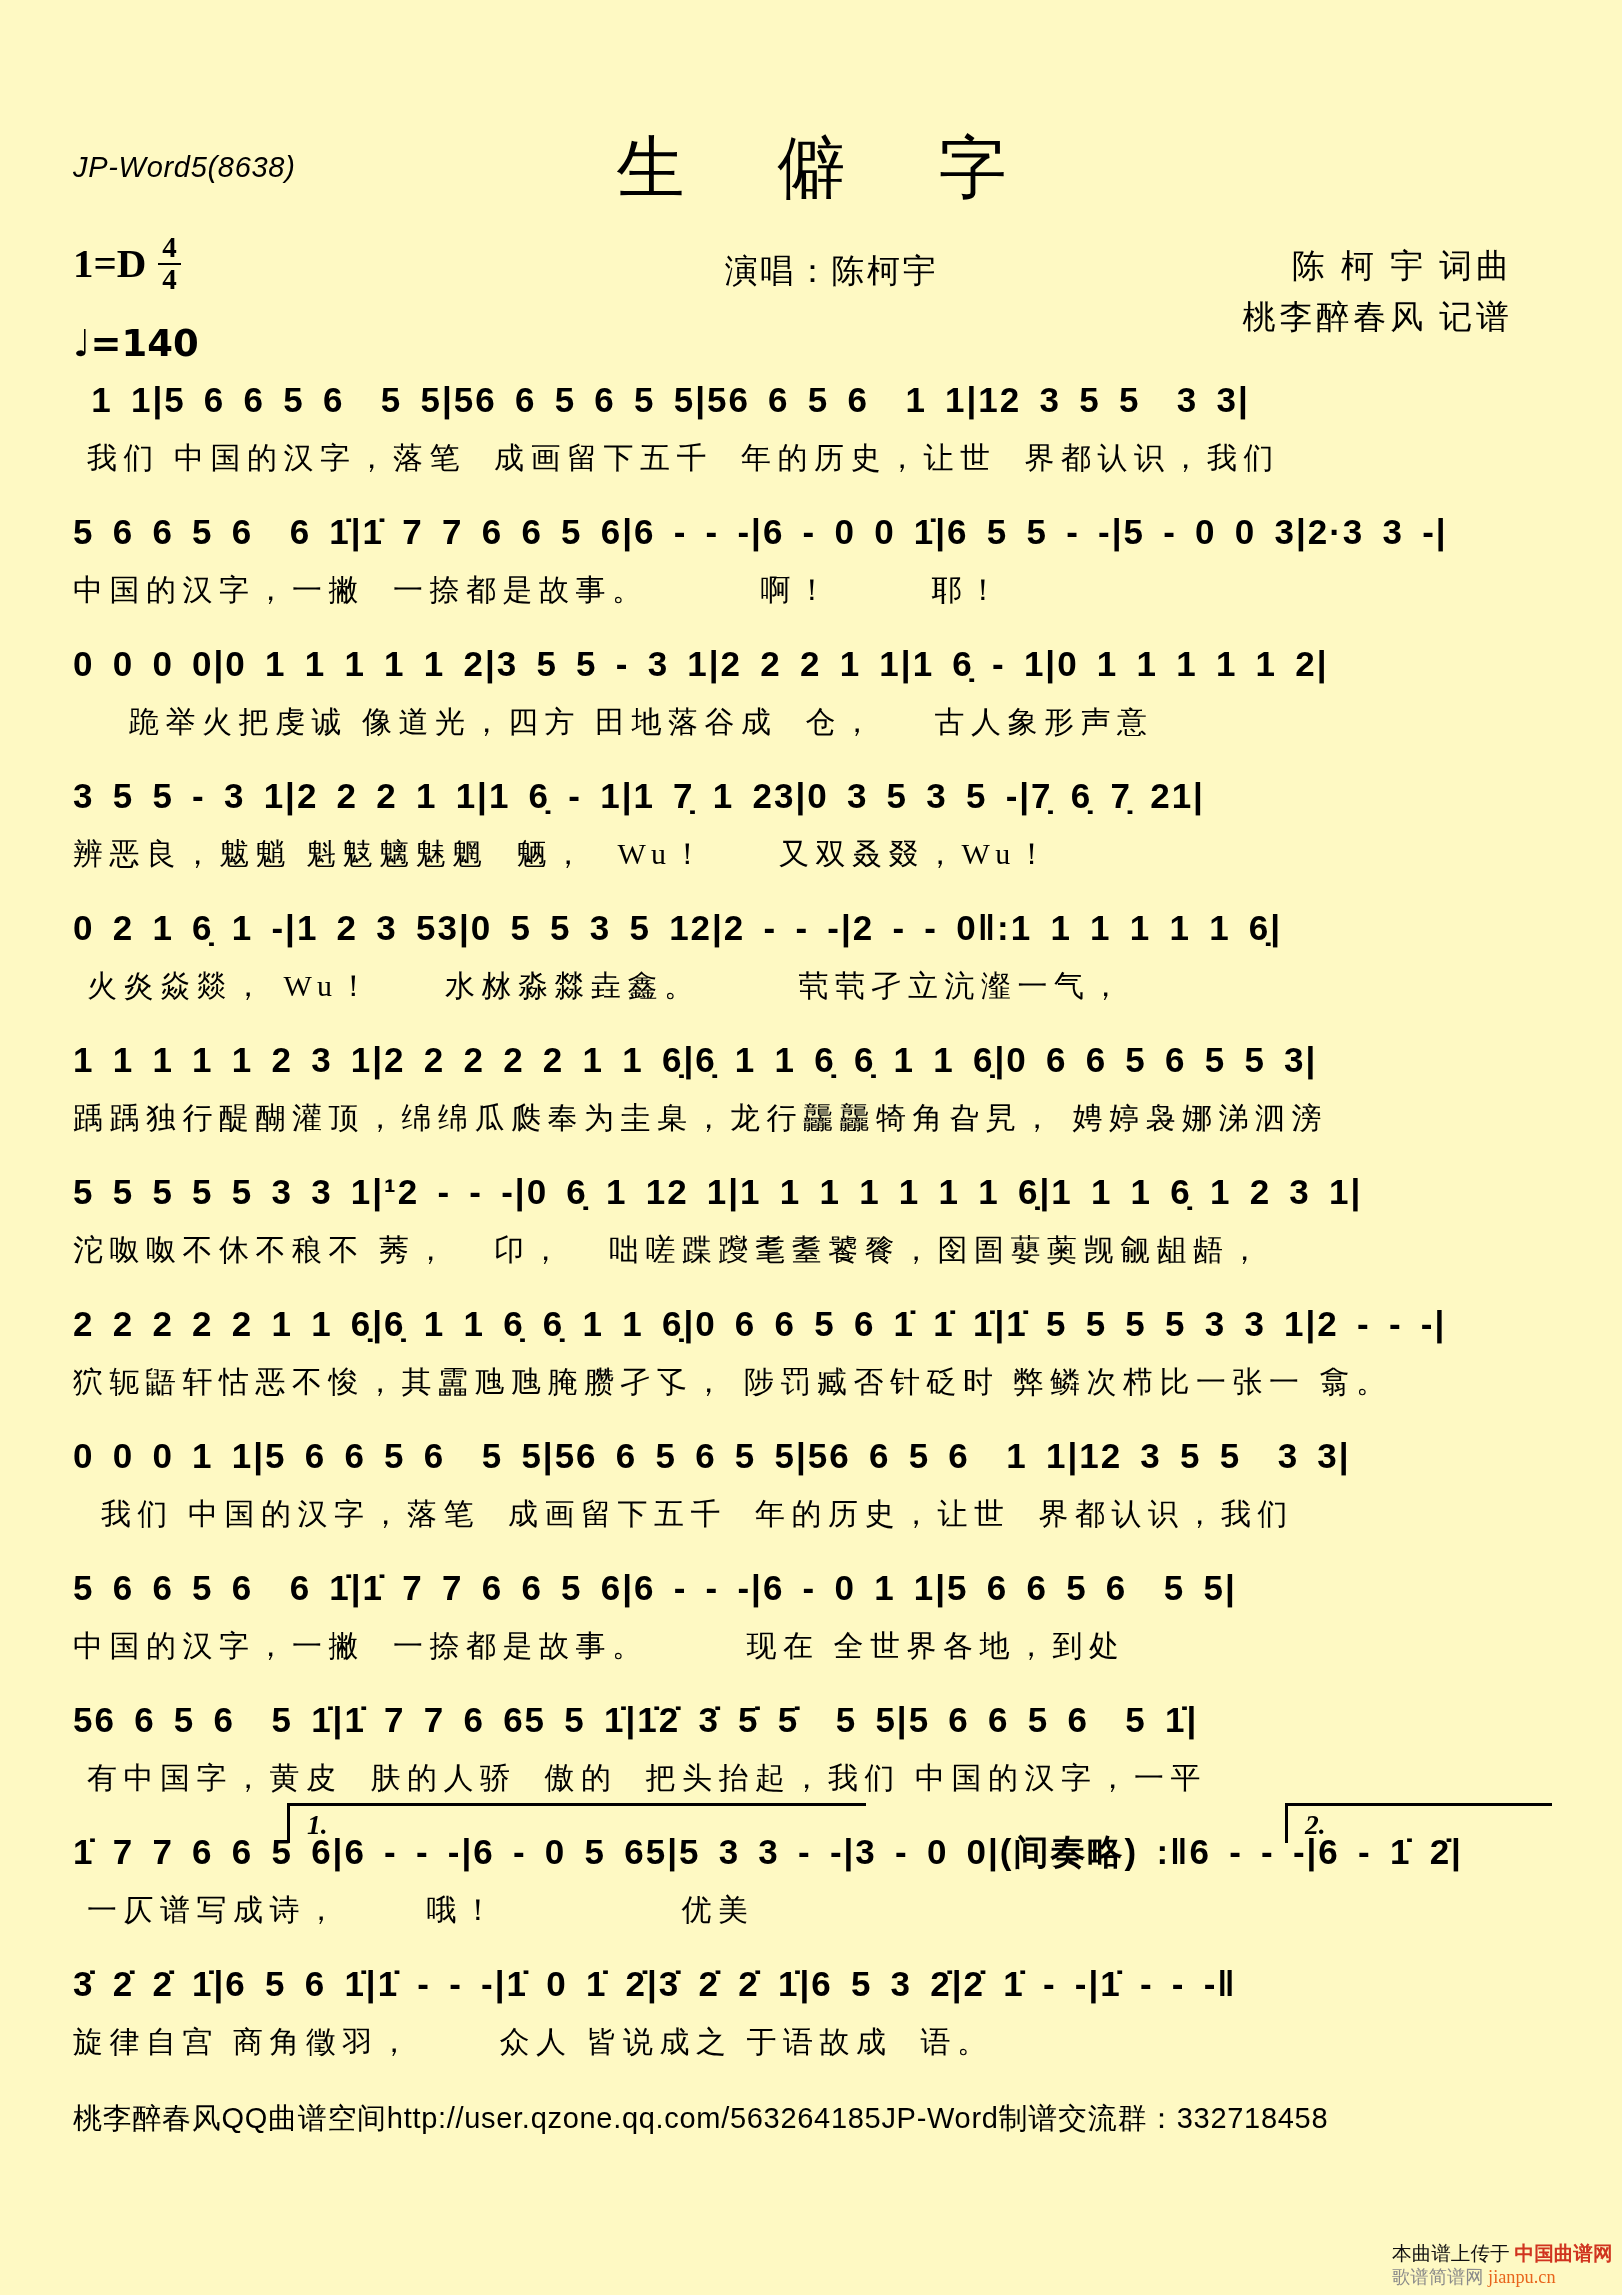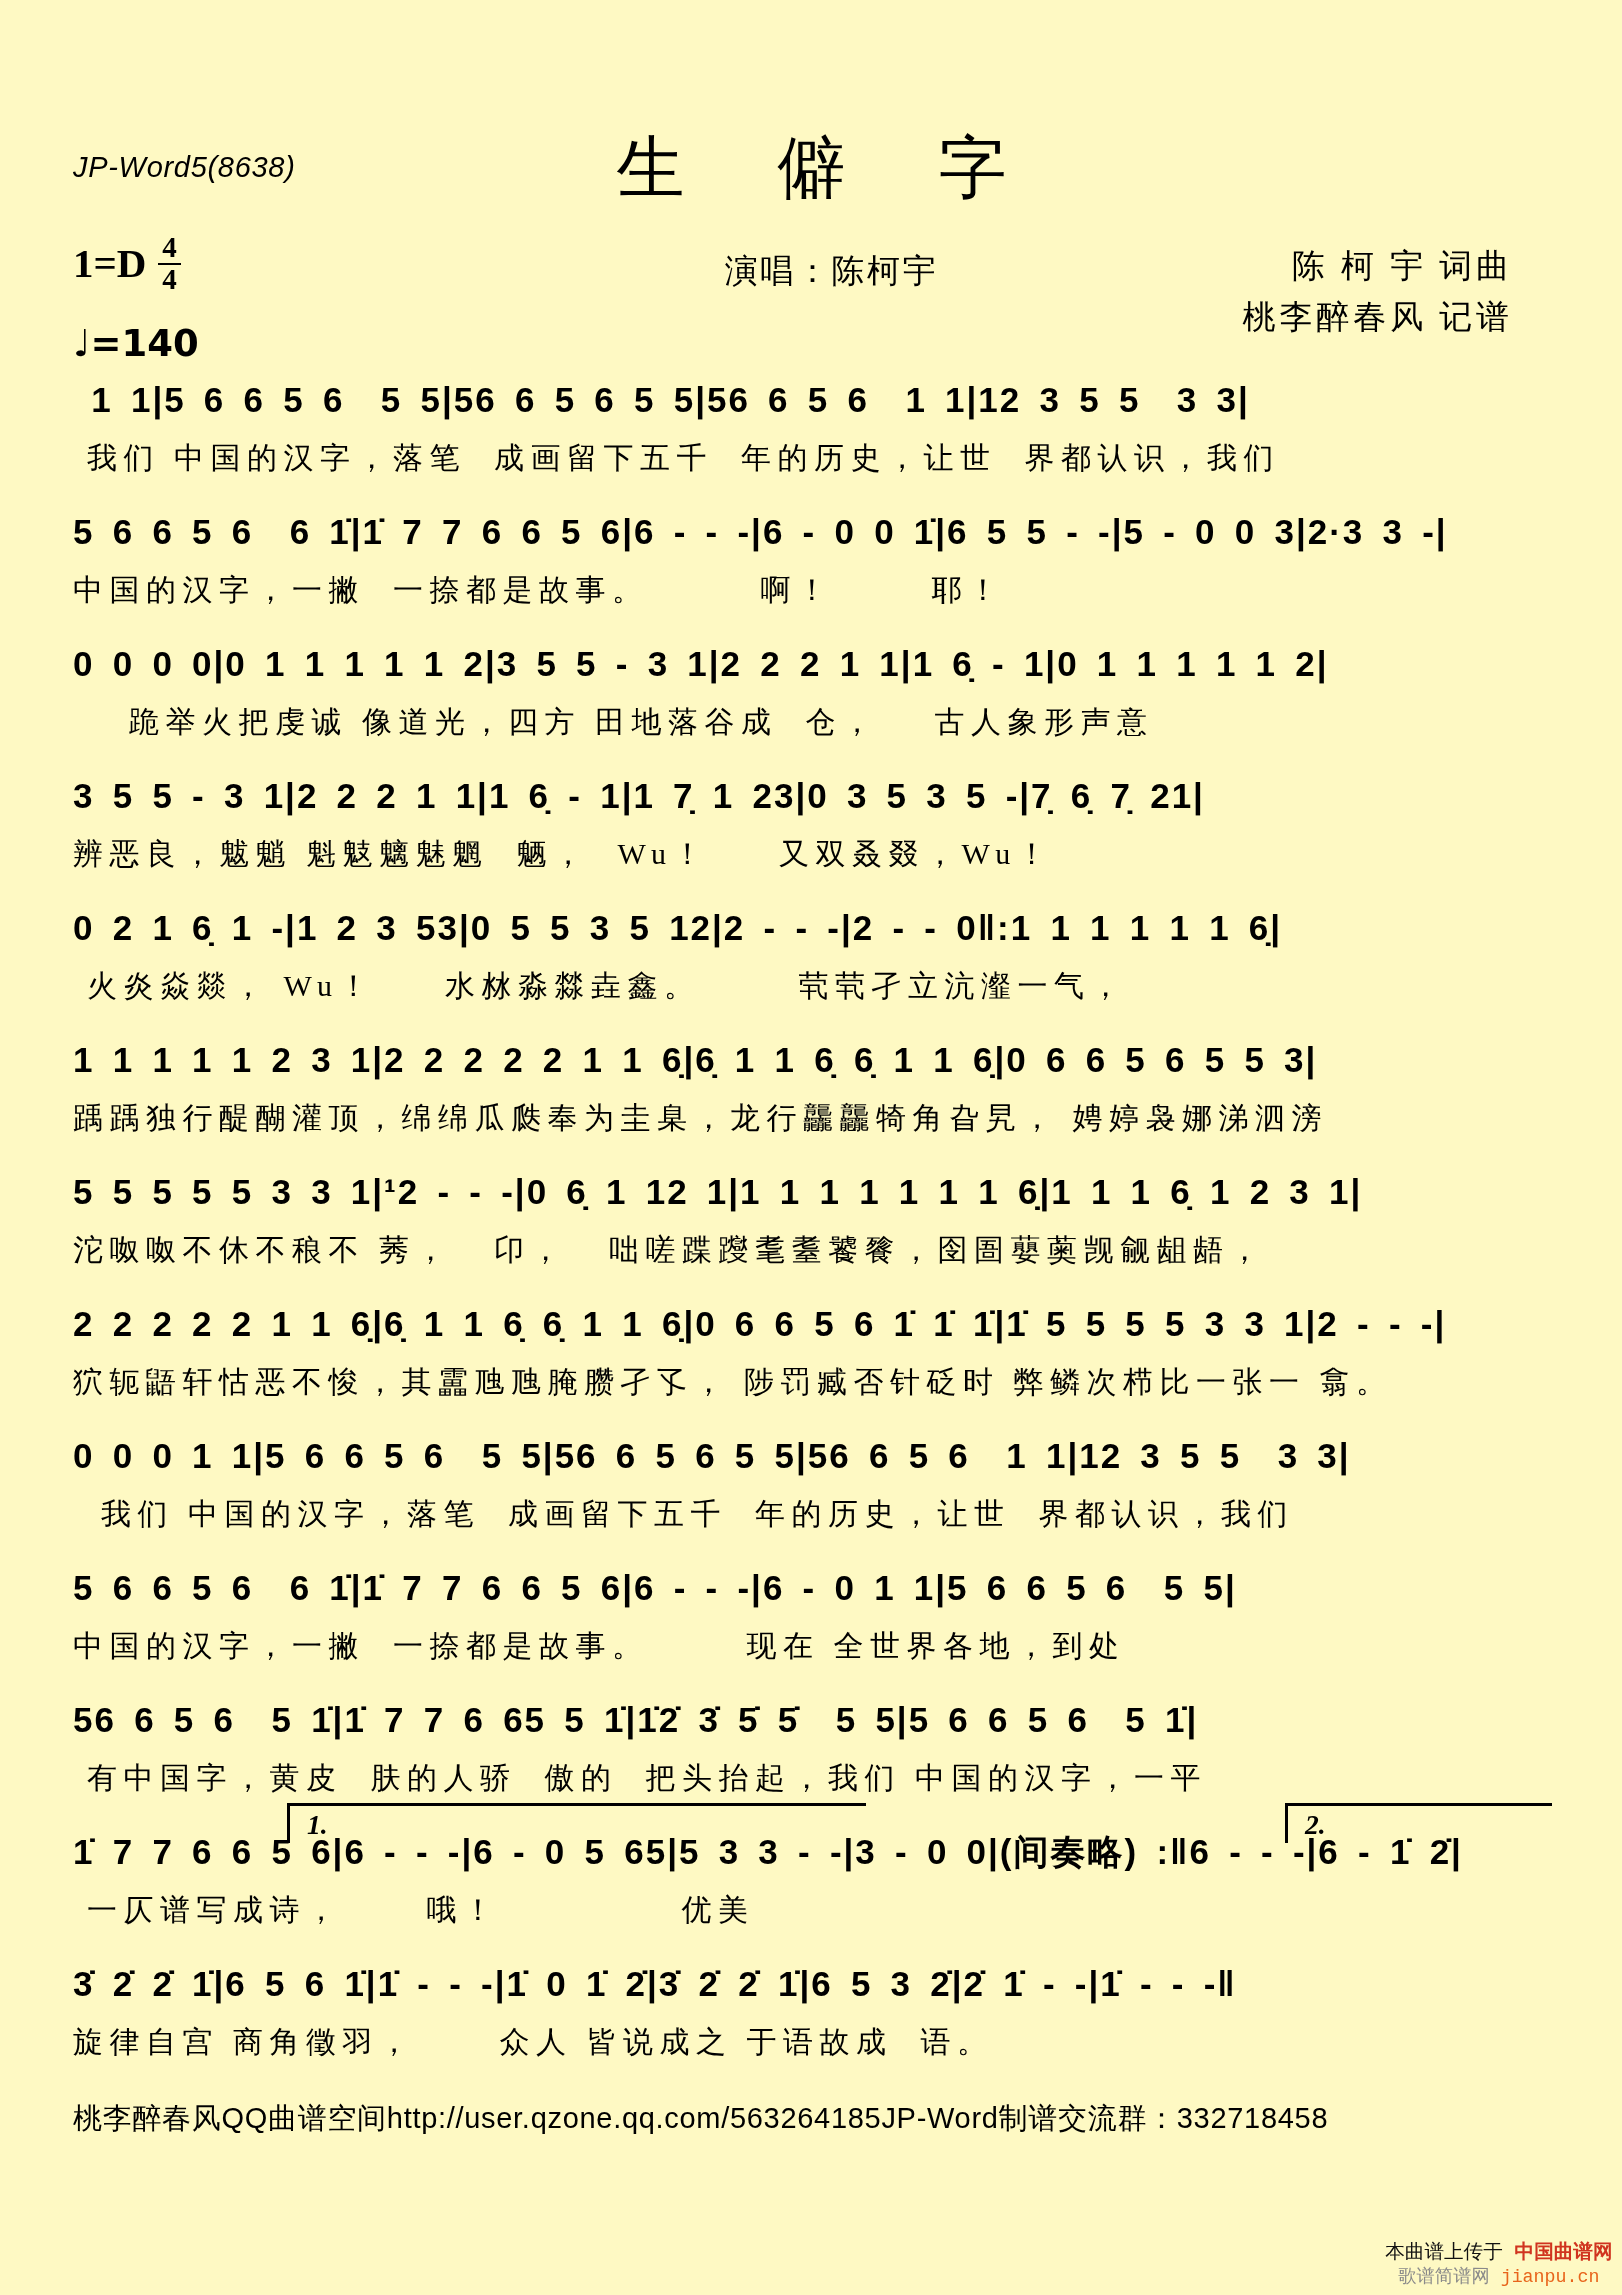--- a/index.html
+++ b/index.html
@@ -65,22 +65,22 @@
   .volta-2{left:1285px;top:1803px;width:264px;border-right:none;}
   
   .footer{
     display:flex;
     margin:30px 73px 0 73px;
     font-size:29px;letter-spacing:0.7px;
     font-family:"Liberation Sans","DejaVu Sans",sans-serif;
   }
   
   .watermark{
-    position:absolute;right:10.5px;bottom:5.2px;text-align:center;
-    font-family:Liberation Mono, monospace;line-height:1.3;
+    position:absolute;right:10.5px;bottom:5.2px;text-align:left;
+    font-family:Liberation Serif, serif;line-height:1.3;
   }
   .wm-top{font-size:19.6px;color:#111;}
   .wm-logo{color:#d0341f;font-weight:700;}
   .wm-bottom{font-size:18.3px;color:#8a8a8a;}
   .wm-orange{color:#e8641b;}
 </style>
 </head>
 <body>
 
 <div class="page">

